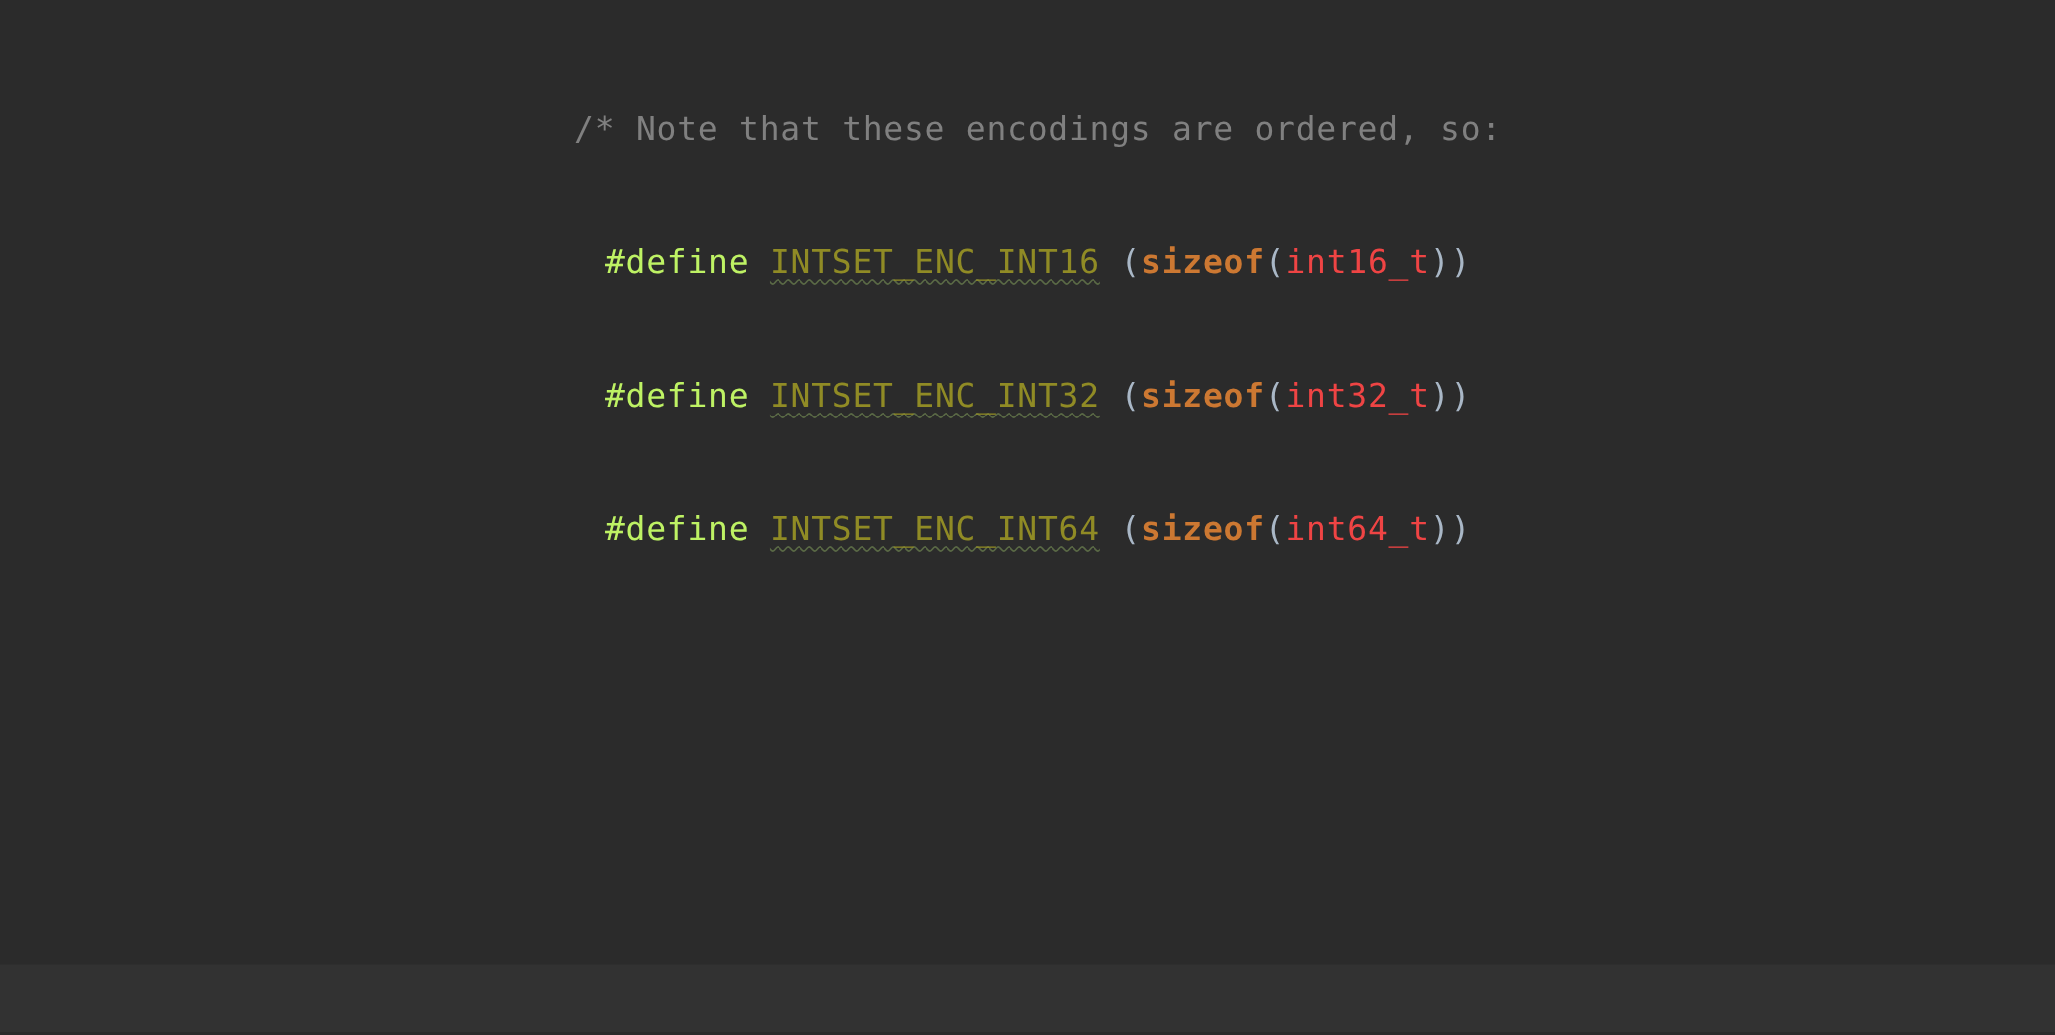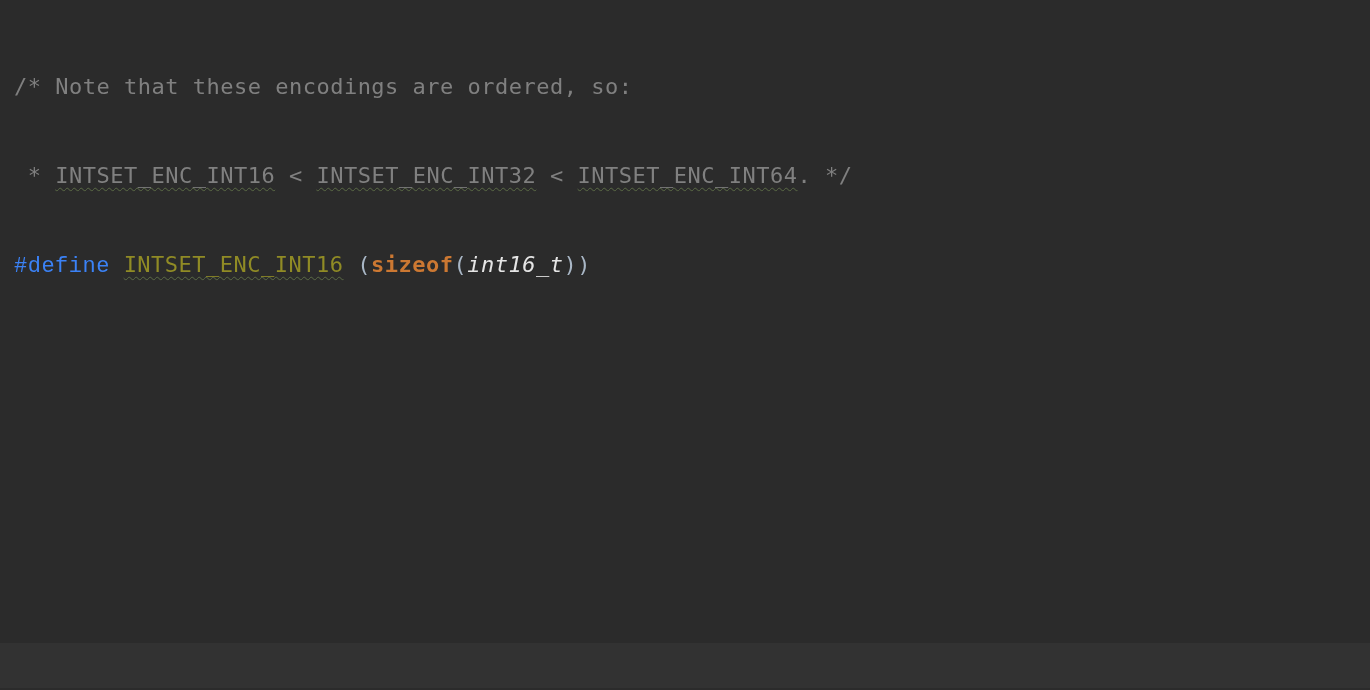--- a/index.html
+++ b/index.html
@@ -15,48 +15,50 @@
   .editor {
     position: relative;
     padding-top: 20px;
     padding-left: 14px;
     white-space: pre;
     letter-spacing: 0.5px;
   }
   .line {
     position: relative;
     height: 44.5px;
+    text-align: center;
   }
   .comment    { color: #808080; }
   .keyword    { color: #cc7832; font-weight: bold; }
-  .preproc    { color: #3b82f6; font-family: Liberation Mono, monospace; }
+  .preproc    { color: #bef264; }
   .macro-ul   { color: #908b25; text-decoration: underline wavy #5a6a45; text-decoration-thickness: 1px; text-underline-offset: 4px; }
-  .iden       { color: #e5e5e5; font-style: italic; }
+  .iden       { color: #ef4444; }
   .paren      { color: #a9b7c6; }
   .current-line {
     position: absolute;
     left: 0;
     width: 1370px;
     height: 44.5px;
     background: #323232;
     z-index: 0;
     top: 643px;
   }
   .code { position: relative; z-index: 1; }
   .wavy-und { text-decoration: underline wavy #5a6a45; text-decoration-thickness: 1px; text-underline-offset: 4px; }
 </style>
 </head>
 <body>
 
 <div class="current-line"></div>
 
 <div class="editor code">
 <div class="line"><span class="comment">/* Note that these encodings are ordered, so:</span></div>
-<div class="line"><span class="comment"> * </span><span class="comment wavy-und">INTSET_ENC_INT16</span><span class="comment"> &lt; </span><span class="comment wavy-und">INTSET_ENC_INT32</span><span class="comment"> &lt; </span><span class="comment wavy-und">INTSET_ENC_INT64</span><span class="comment">. */</span></div>
 <div class="line"><span class="preproc">#define </span><span class="macro-ul">INTSET_ENC_INT16</span><span class="paren"> (</span><span class="keyword">sizeof</span><span class="paren">(</span><span class="iden">int16_t</span><span class="paren">))</span></div>
+<div class="line"><span class="preproc">#define </span><span class="macro-ul">INTSET_ENC_INT32</span><span class="paren"> (</span><span class="keyword">sizeof</span><span class="paren">(</span><span class="iden">int32_t</span><span class="paren">))</span></div>
+<div class="line"><span class="preproc">#define </span><span class="macro-ul">INTSET_ENC_INT64</span><span class="paren"> (</span><span class="keyword">sizeof</span><span class="paren">(</span><span class="iden">int64_t</span><span class="paren">))</span></div>
 <div class="line"></div>
 <div class="line"></div>
 
 
 
 
 
 
 
 </div>

